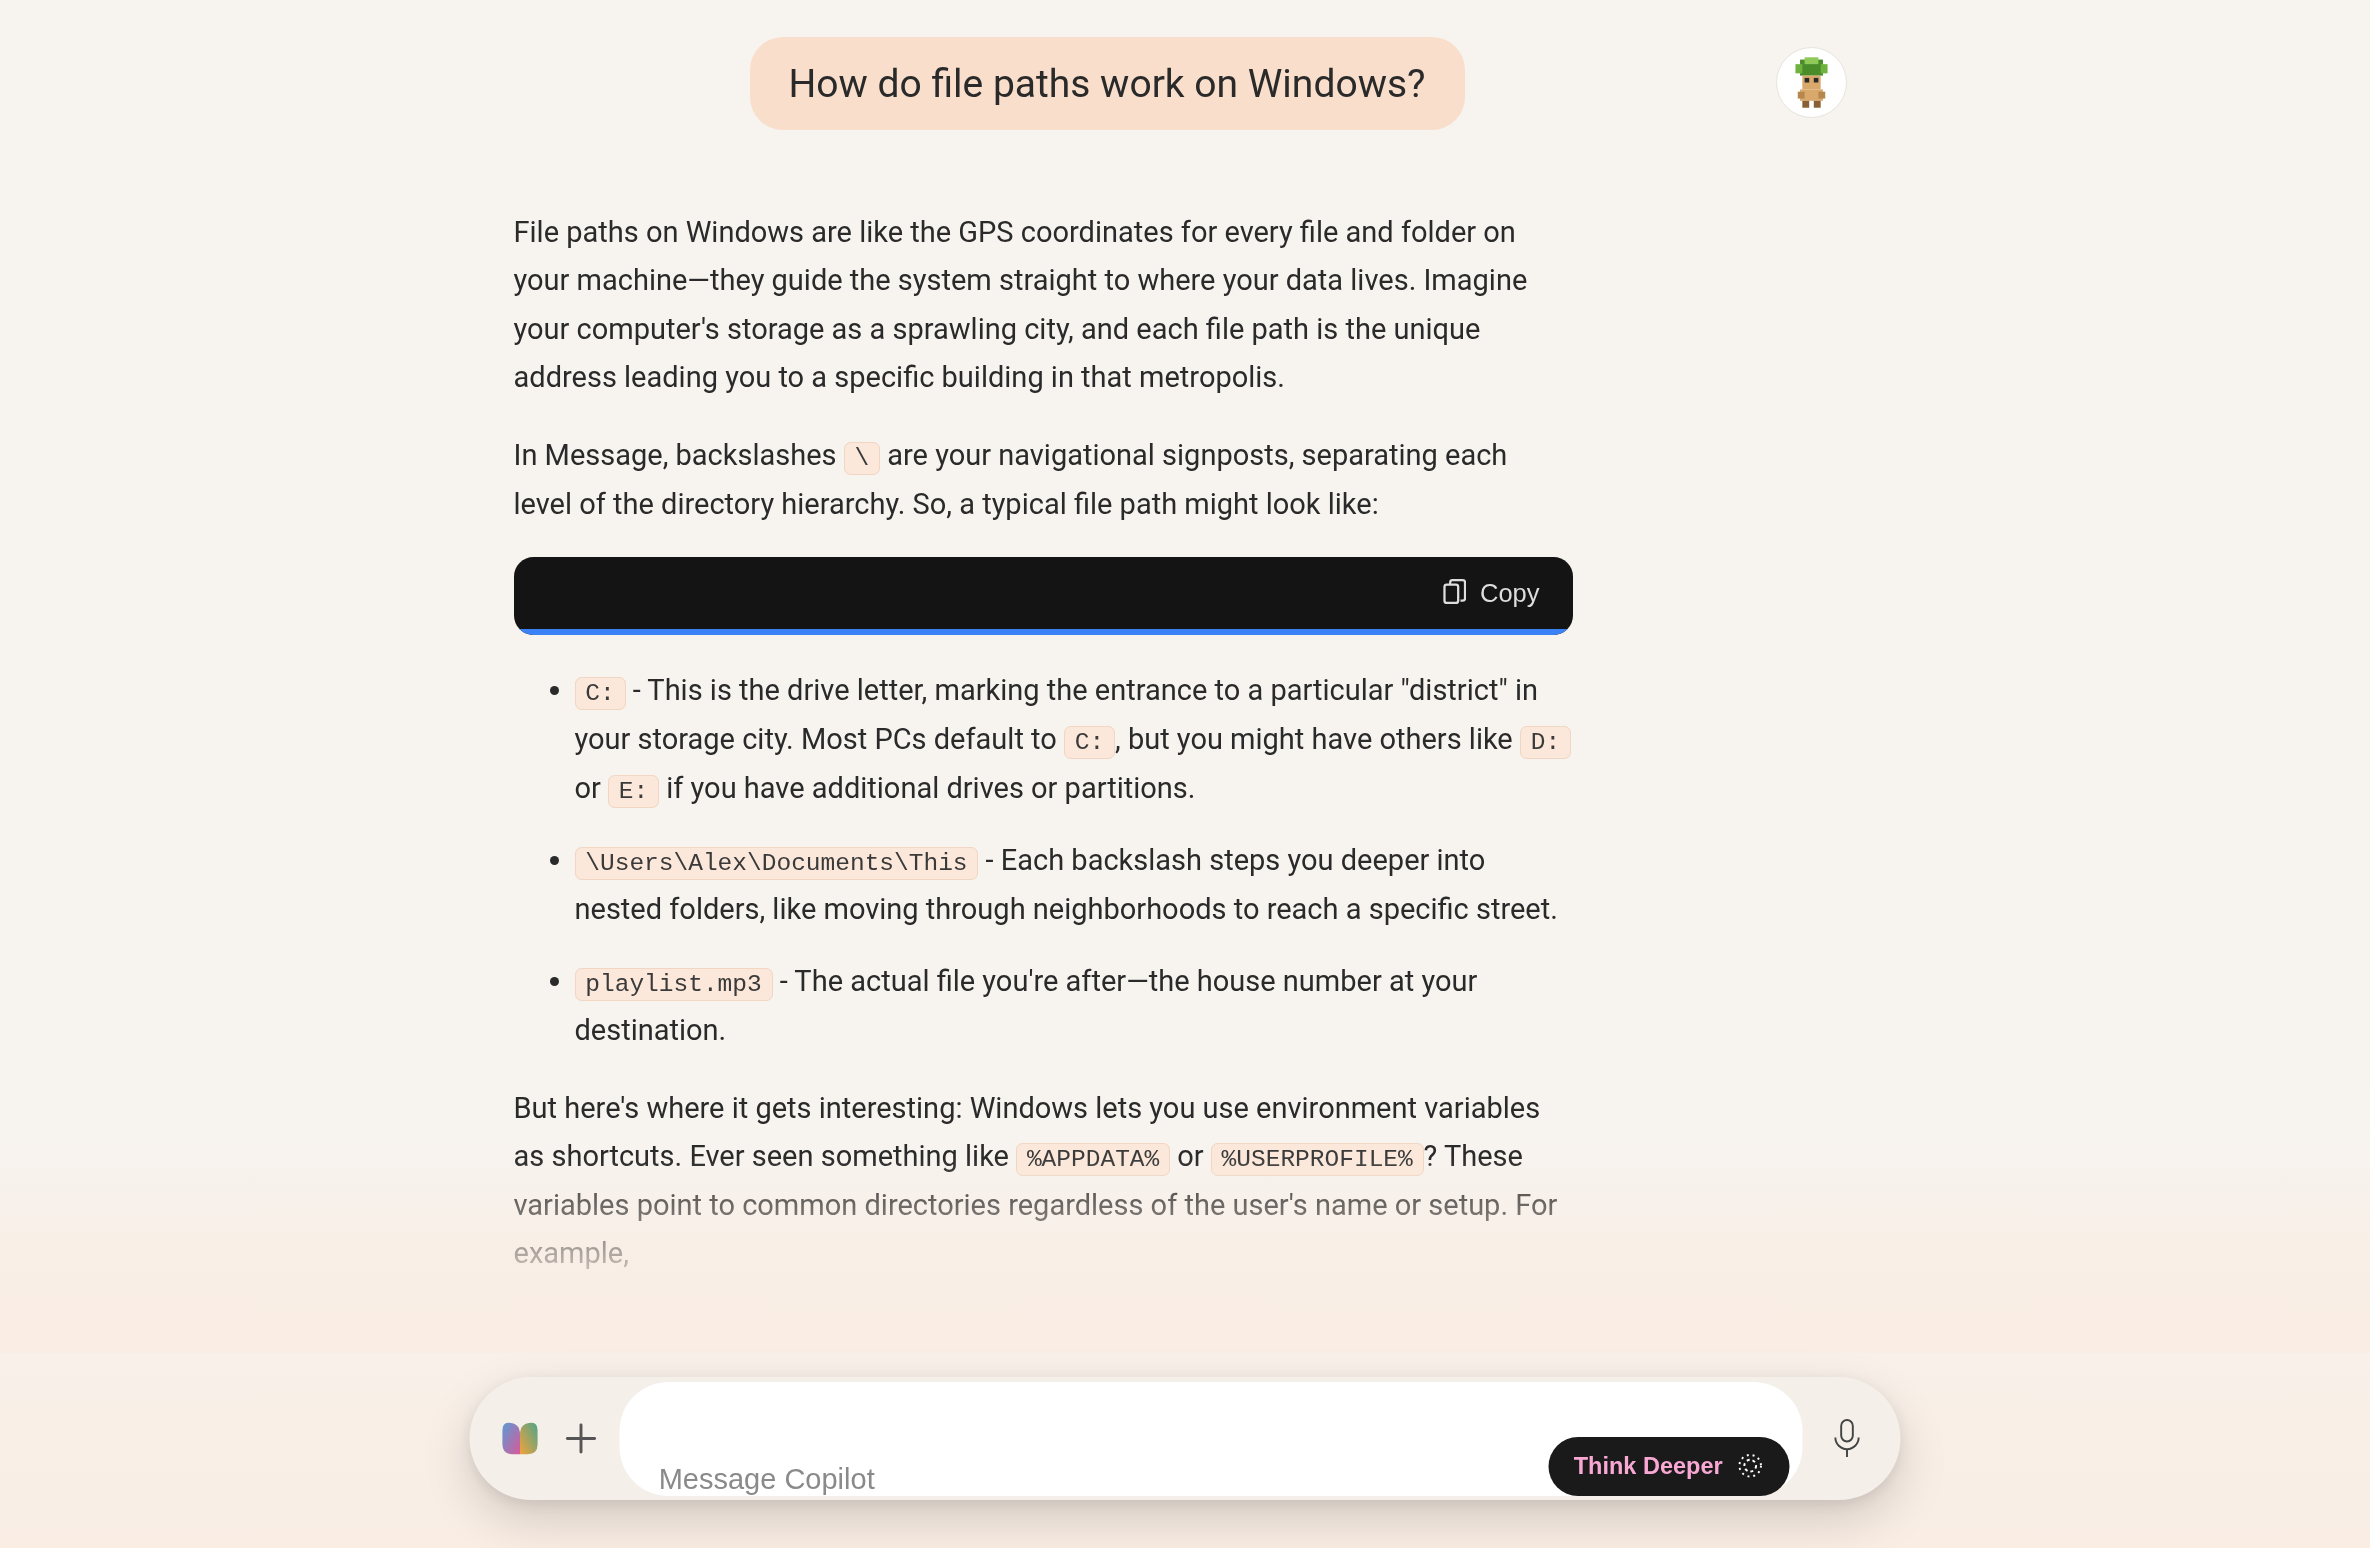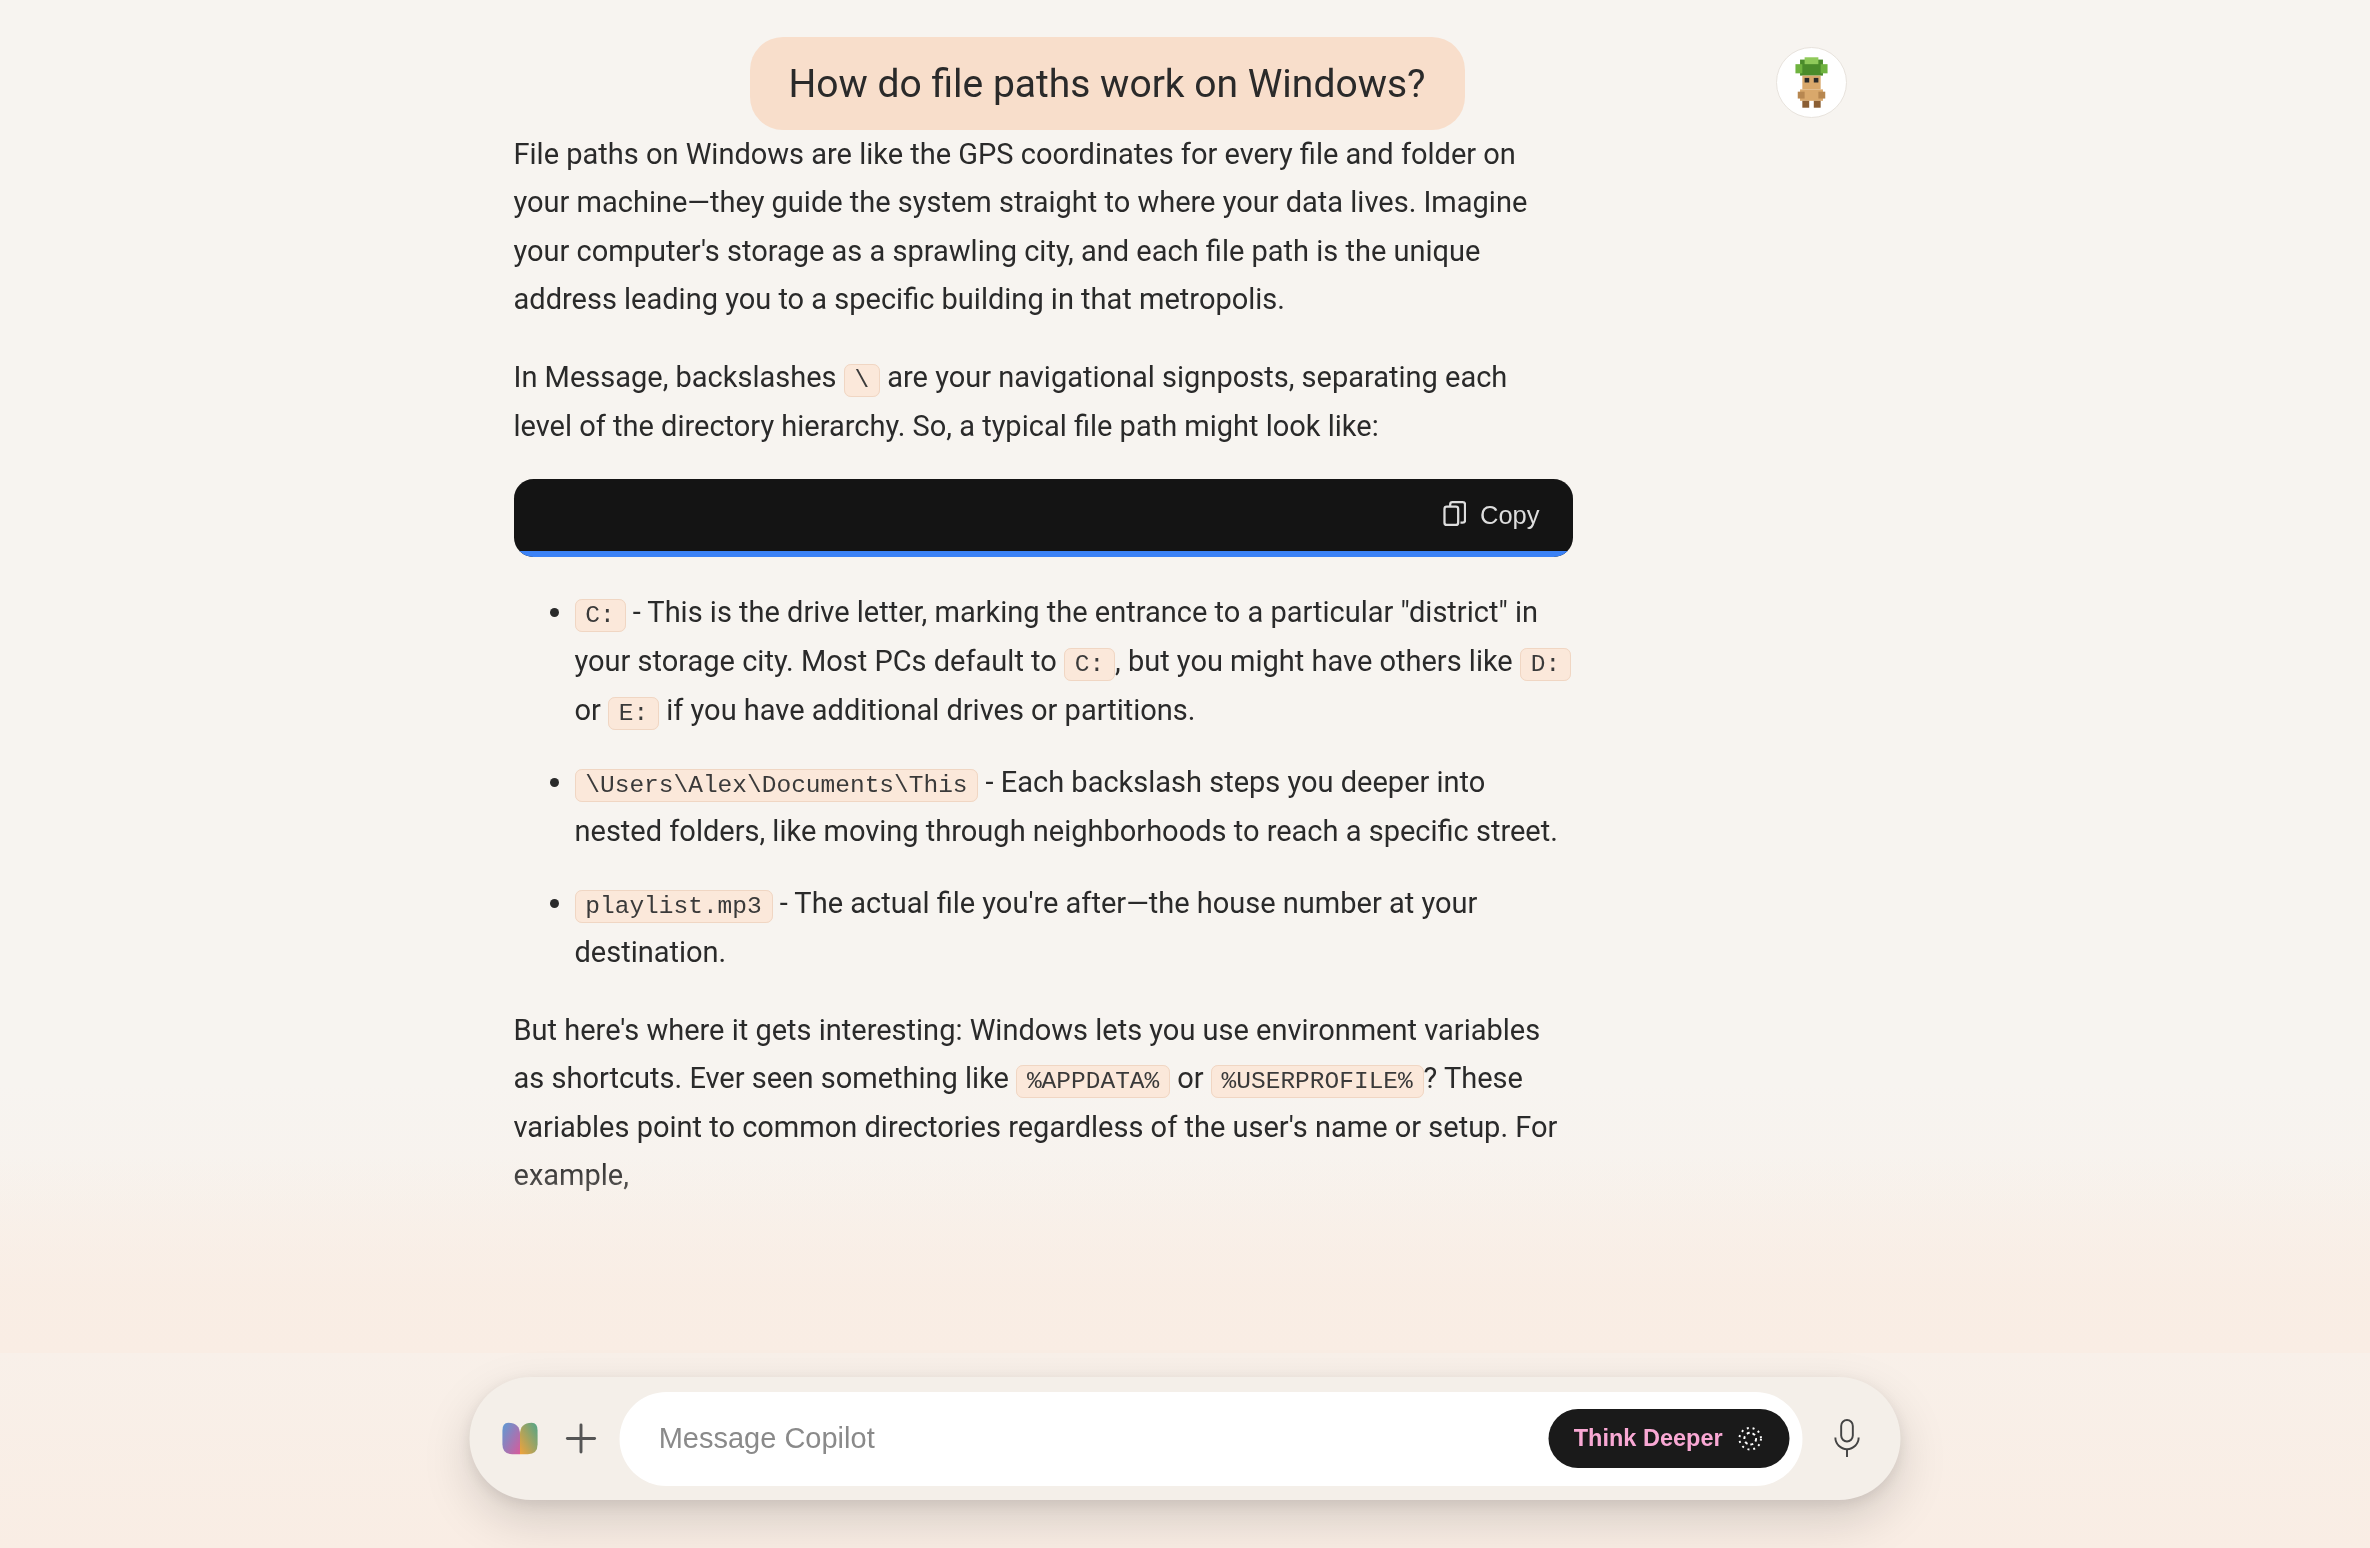--- a/index.html
+++ b/index.html
@@ -40,20 +40,21 @@
     border-radius: 50%;
     background: #fff;
     border: 1px solid #e8e3dd;
     display: flex;
     align-items: center;
     justify-content: center;
     overflow: hidden;
   }
   .avatar svg { width: 55px; height: 55px; }
   .assistant {
+    margin-top: 78px;
     max-width: 1343px;
     font-size: 29px;
     line-height: 1.67;
     color: #2a2a2a;
     padding: 0 284px 0 0;
   }
   .assistant p { margin-bottom: 29px; max-width: 1353px; }
   .inline-code {
     font-family: "SFMono-Regular", Consolas, "Liberation Mono", Menlo, monospace;
     background: #fbe8da;
@@ -130,23 +131,23 @@
   .plus-icon {
     width: 39px; height: 39px;
     display: flex; align-items: center; justify-content: center;
     cursor: pointer;
   }
   .plus-icon svg { width: 35px; height: 35px; stroke: #555; }
   .text-input-wrap {
     flex: 1;
     background: #fff;
     border-radius: 49px;
-    height: 94px;
-    display: flex;
-    align-items: center;
+    height: 114px;
+    display: flex;
+    align-items: flex-end;
     padding: 0 13.7px 0 39px;
   }
   .text-input {
     flex: 1;
     border: none;
     outline: none;
     font-size: 29px;
     color: #333;
     background: transparent;
   }

